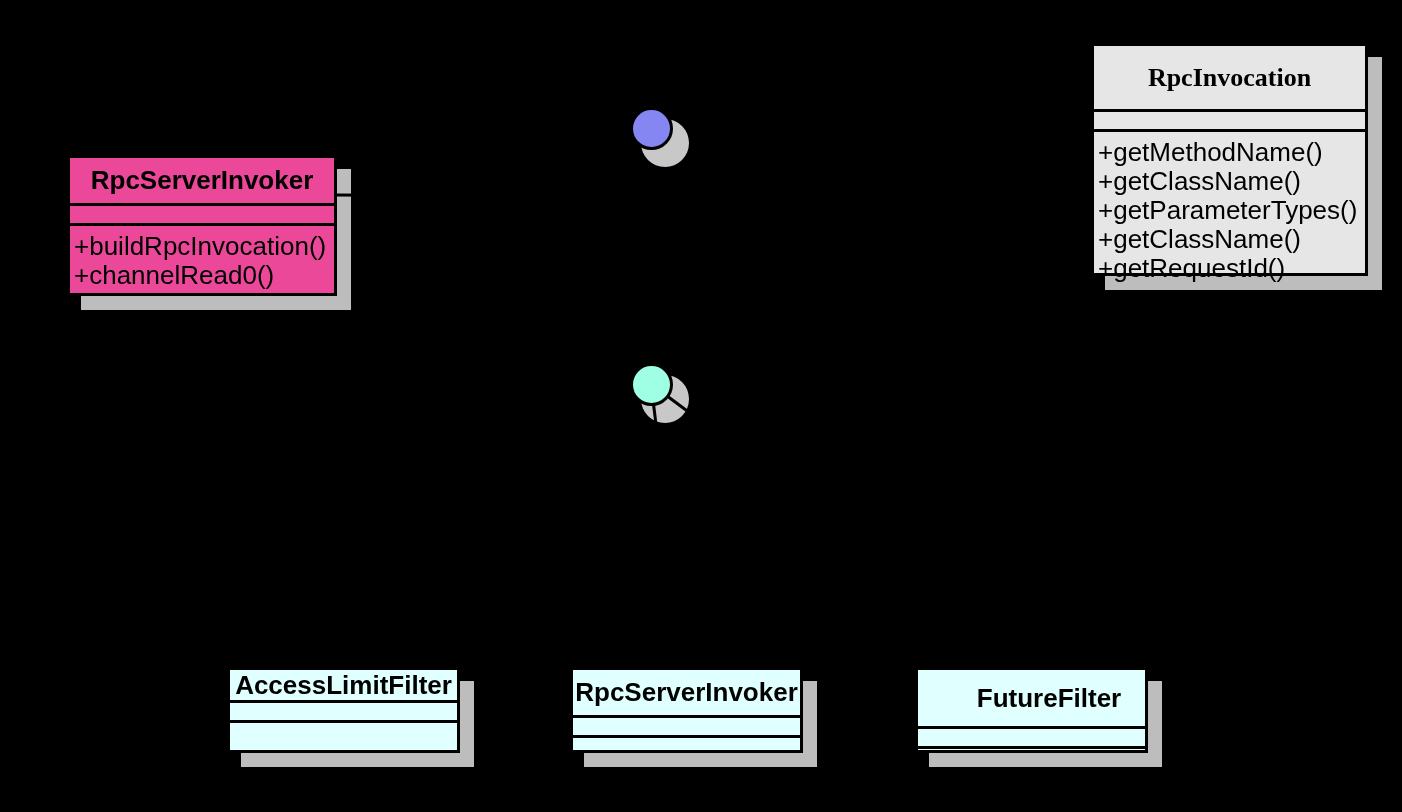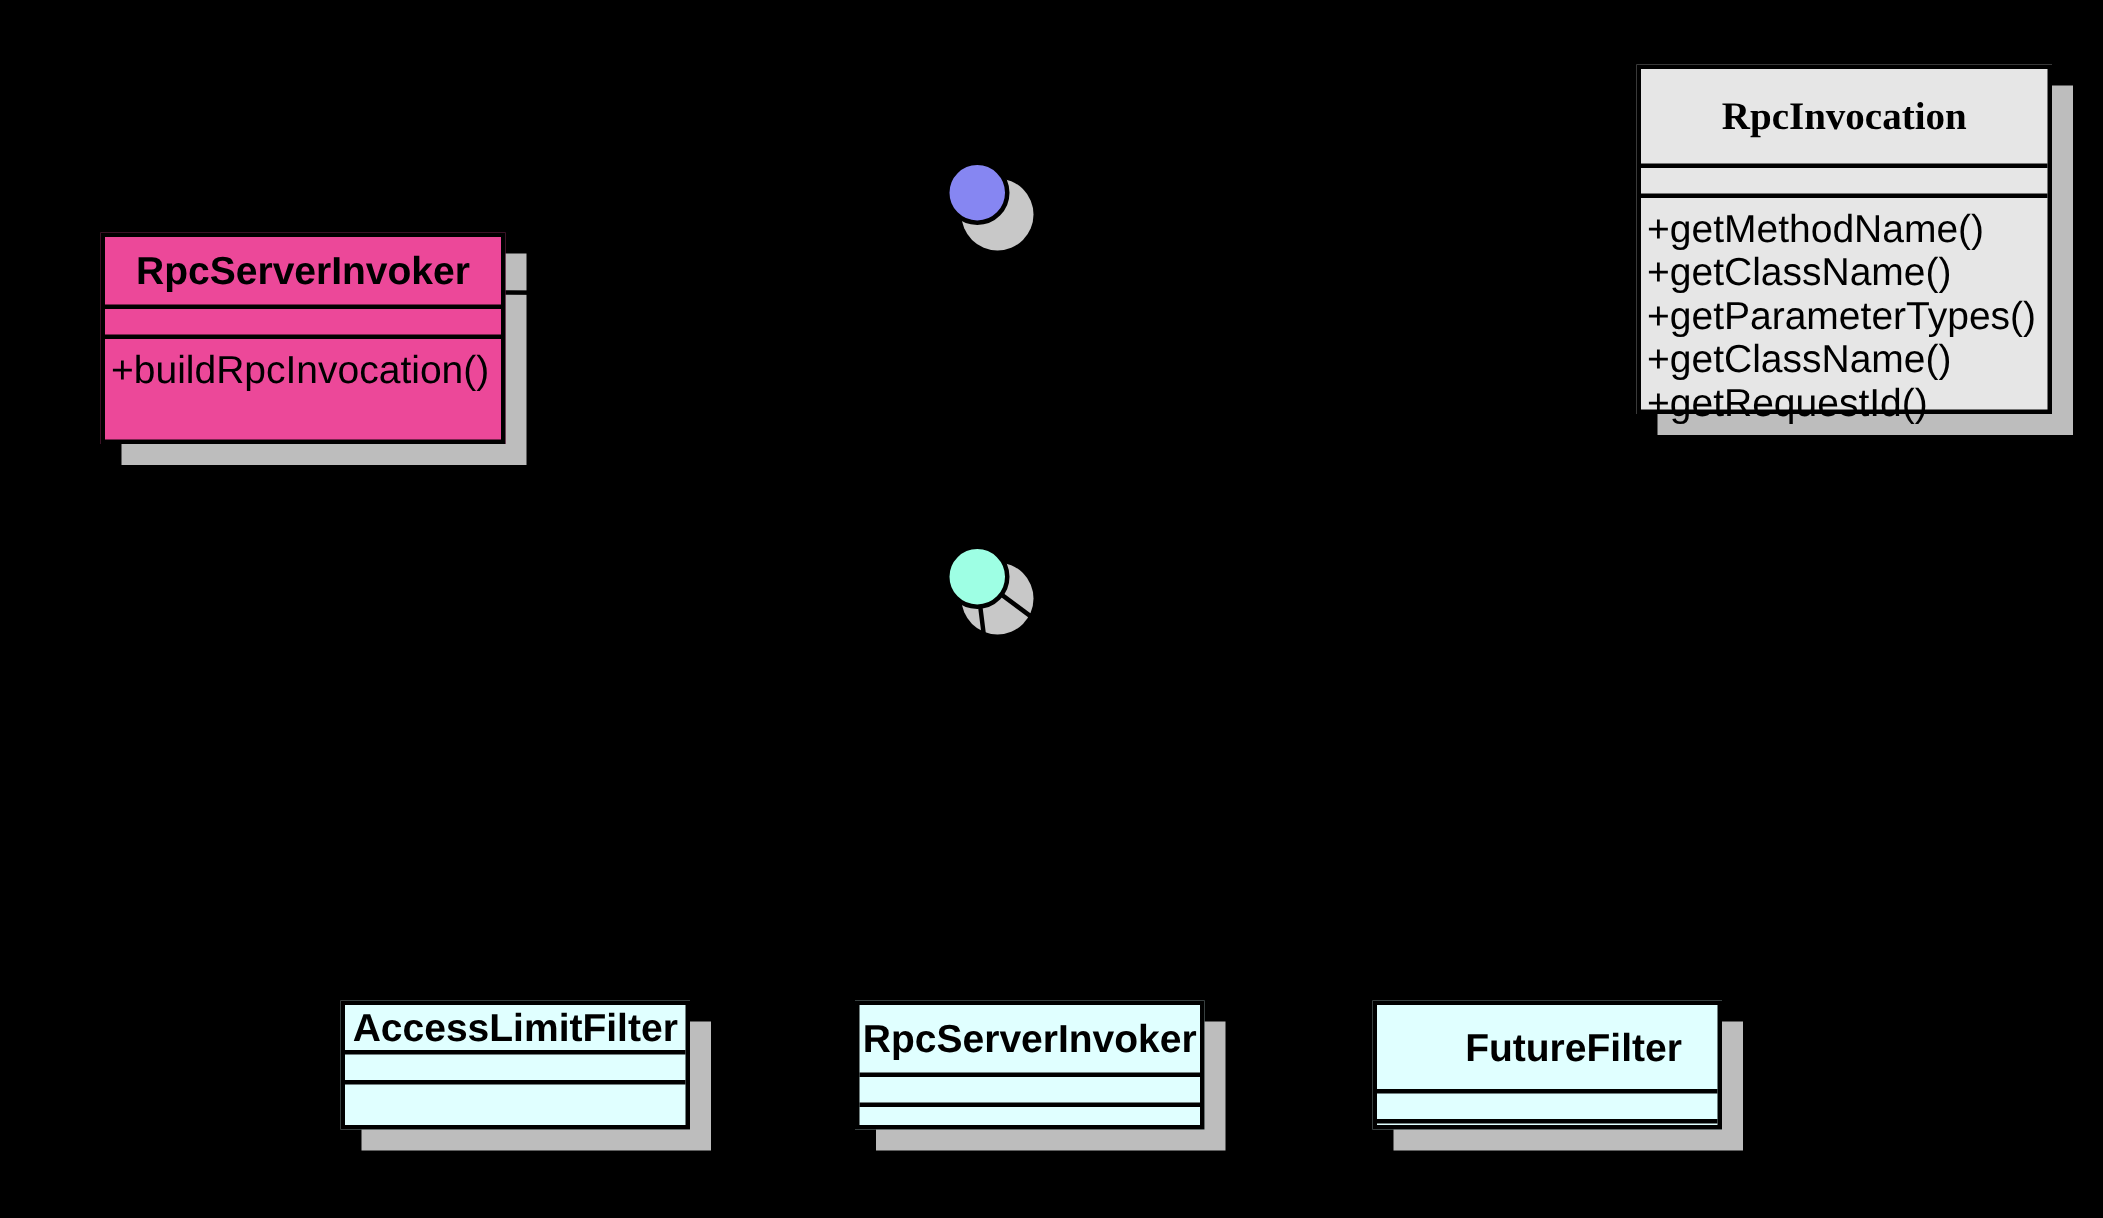--- a/index.html
+++ b/index.html
@@ -70,20 +70,21 @@
     <line x1="651" y1="384" x2="343" y2="667" stroke-width="3" stroke="#000000"></line>
     <line x1="651" y1="384" x2="686" y2="667" stroke-width="3" stroke="#000000"></line>
     <line x1="651" y1="384" x2="1031" y2="667" stroke-width="3" stroke="#000000"></line>
   </svg>
 
   <div class="uml-class" style="left: 67px; top: 155px; width: 270px; height: 141px; background-color: #ec4899;">
     <div class="uml-title" style="height:45px;">RpcServerInvoker</div>
     <div class="uml-compartment" style="height:20px;"></div>
     <div class="uml-compartment uml-methods" style="height:70px;">
       <div>+buildRpcInvocation()</div>
+      <div>+channelRead0()</div>
     </div>
   </div>
 
   <div class="uml-class" style="left: 1091px; top: 43px; width: 277px; height: 233px; background-color: rgb(230, 230, 230);">
     <div class="uml-title" style="height:63px;font-family:Liberation Serif, serif;">RpcInvocation</div>
     <div class="uml-compartment" style="height:20px;"></div>
     <div class="uml-compartment uml-methods" style="height:161px;">
       <div>+getMethodName()</div>
       <div>+getClassName()</div>
       <div>+getParameterTypes()</div>

